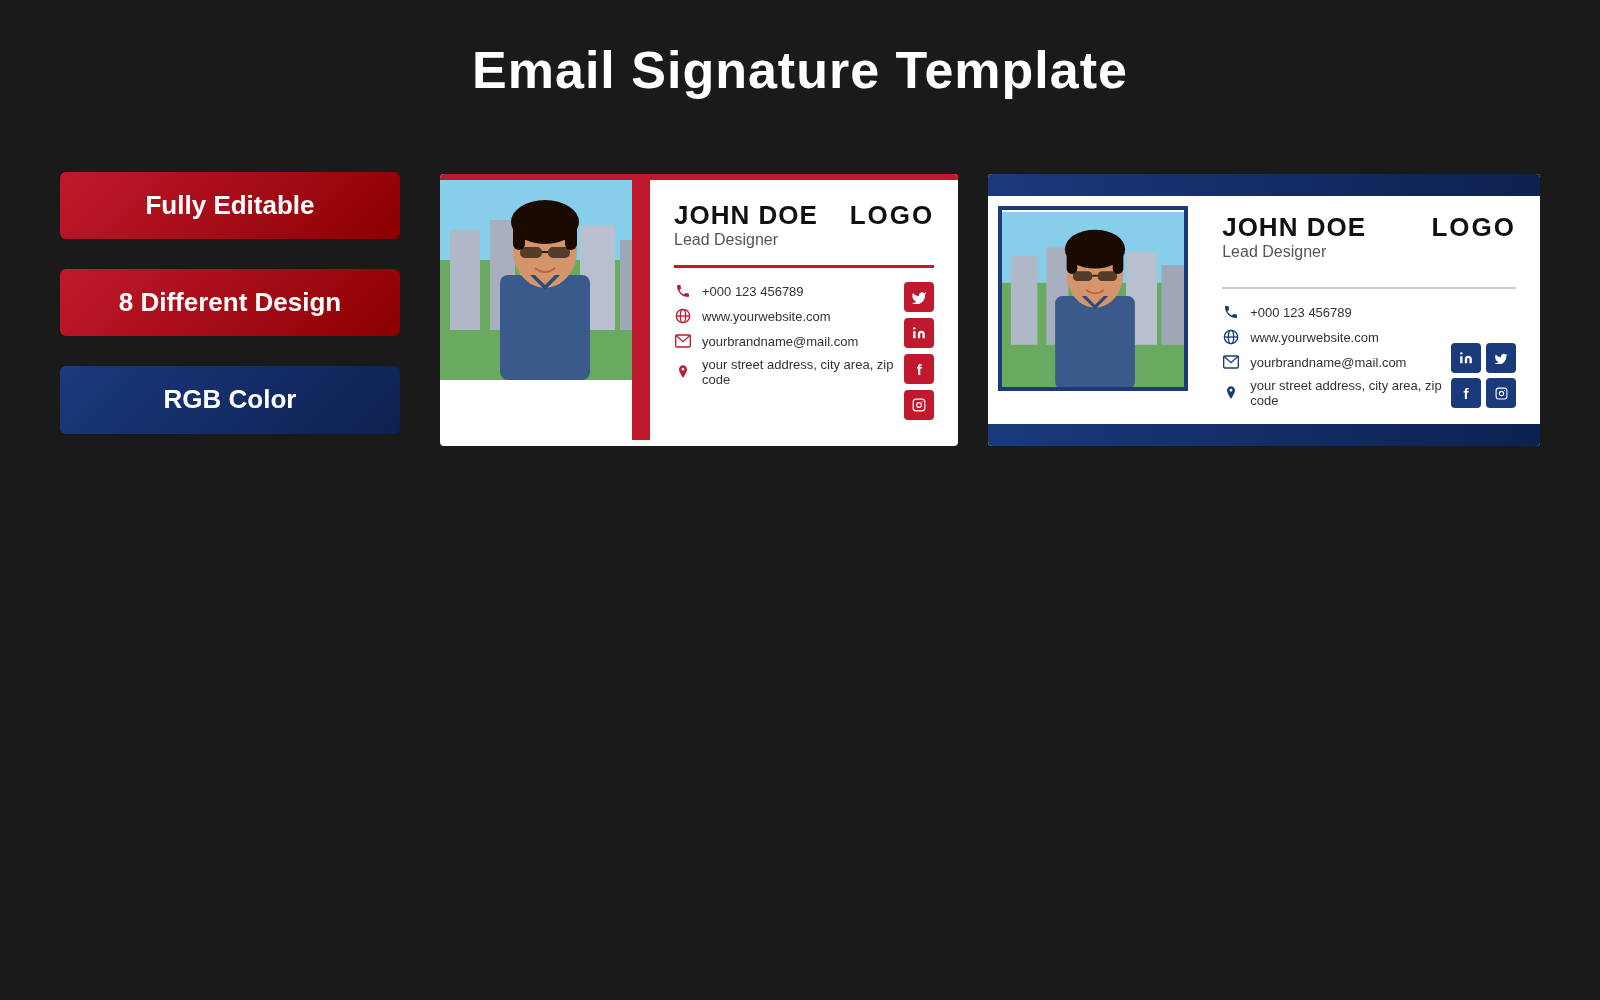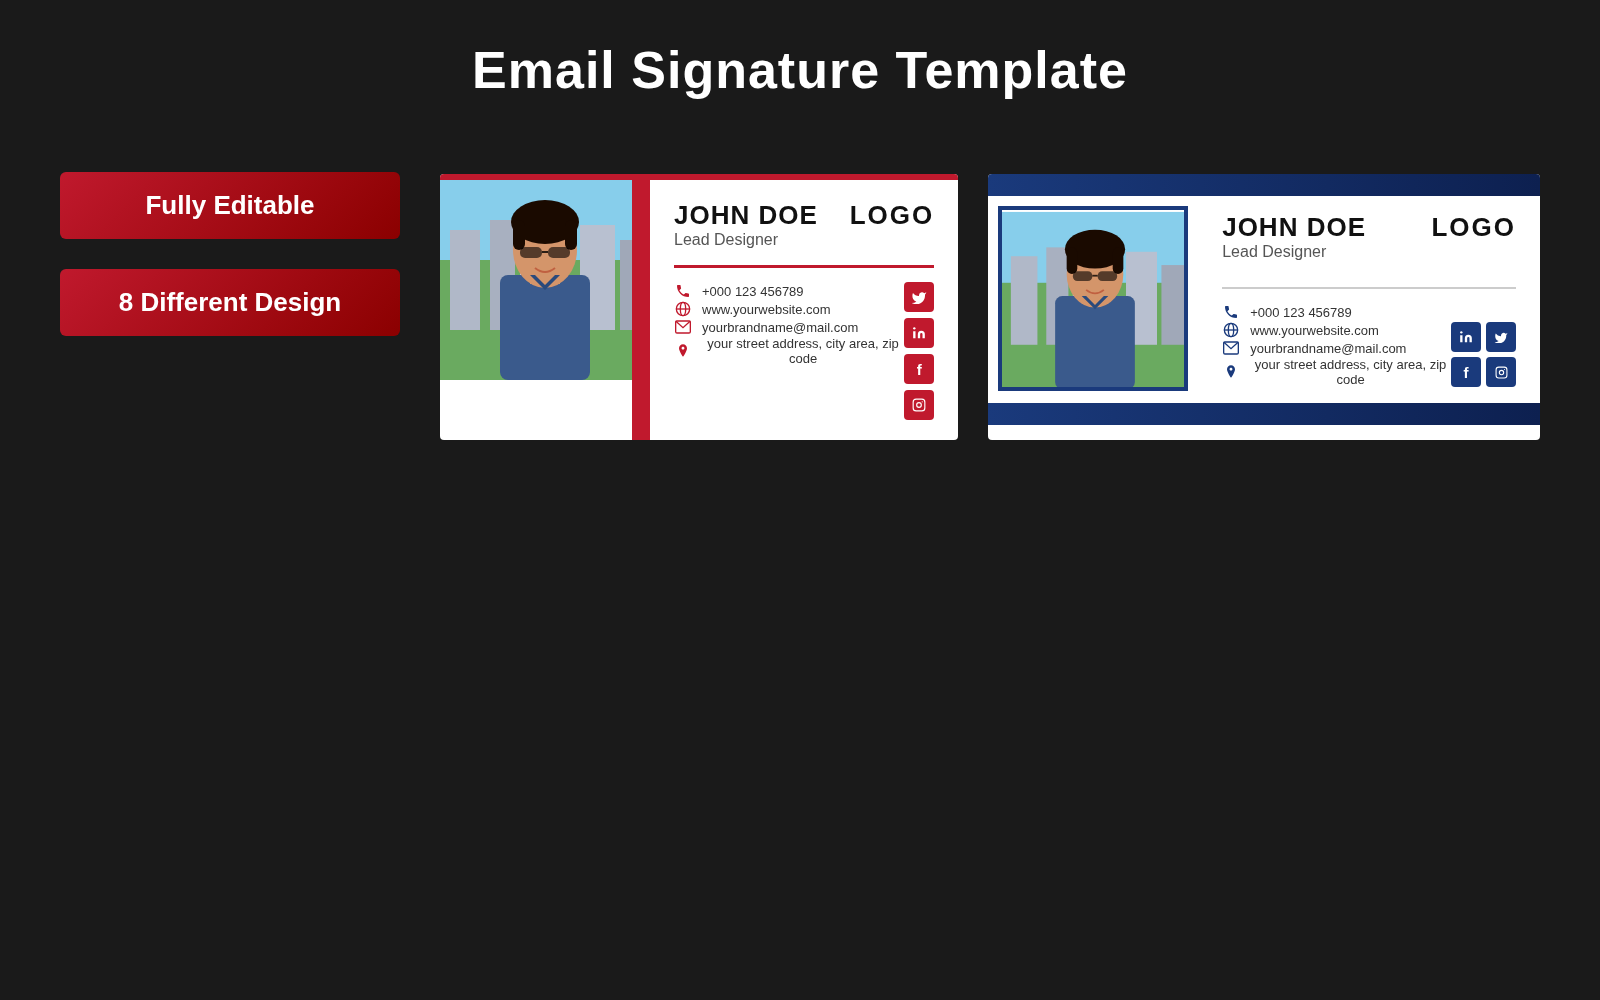--- a/index.html
+++ b/index.html
@@ -162,21 +162,21 @@
     .sig-contacts {
       display: flex;
       flex-direction: row;
       justify-content: space-between;
       align-items: flex-start;
     }
 
     .sig-contact-items {
       display: flex;
       flex-direction: column;
-      text-align: center;
+      gap: 7px;
     }
 
     .sig-contact-item {
       display: flex;
       align-items: center;
       gap: 10px;
       font-size: 13px;
       color: #333333;
     }
 
@@ -297,20 +297,21 @@
 <h1 class="page-title">Email Signature Template</h1>
 
 <div class="main-layout">
 
   <div class="feature-badges">
 
     <div class="badge badge-red">Fully Editable</div>
 
     <div class="badge badge-red">8 Different Design</div>
 
+    <div class="badge badge-blue">RGB Color</div>
 
 
   </div>
 
   <div class="signature-previews">
 
     <div class="sig-card sig-card-red">
       <div class="sig-red-top-bar"></div>
       <div class="sig-red-body">
 

